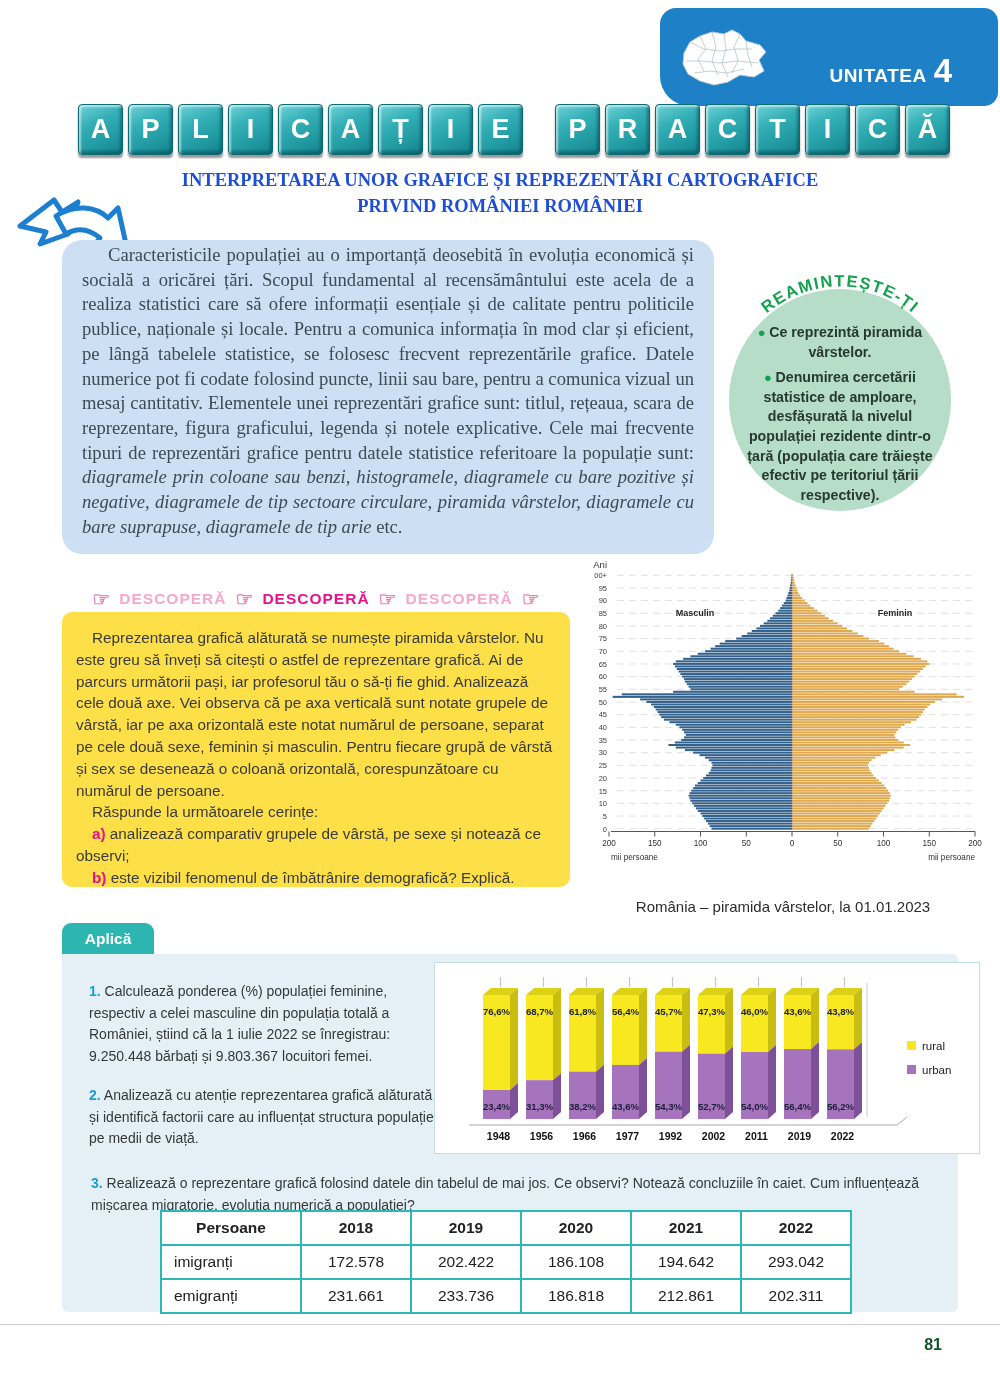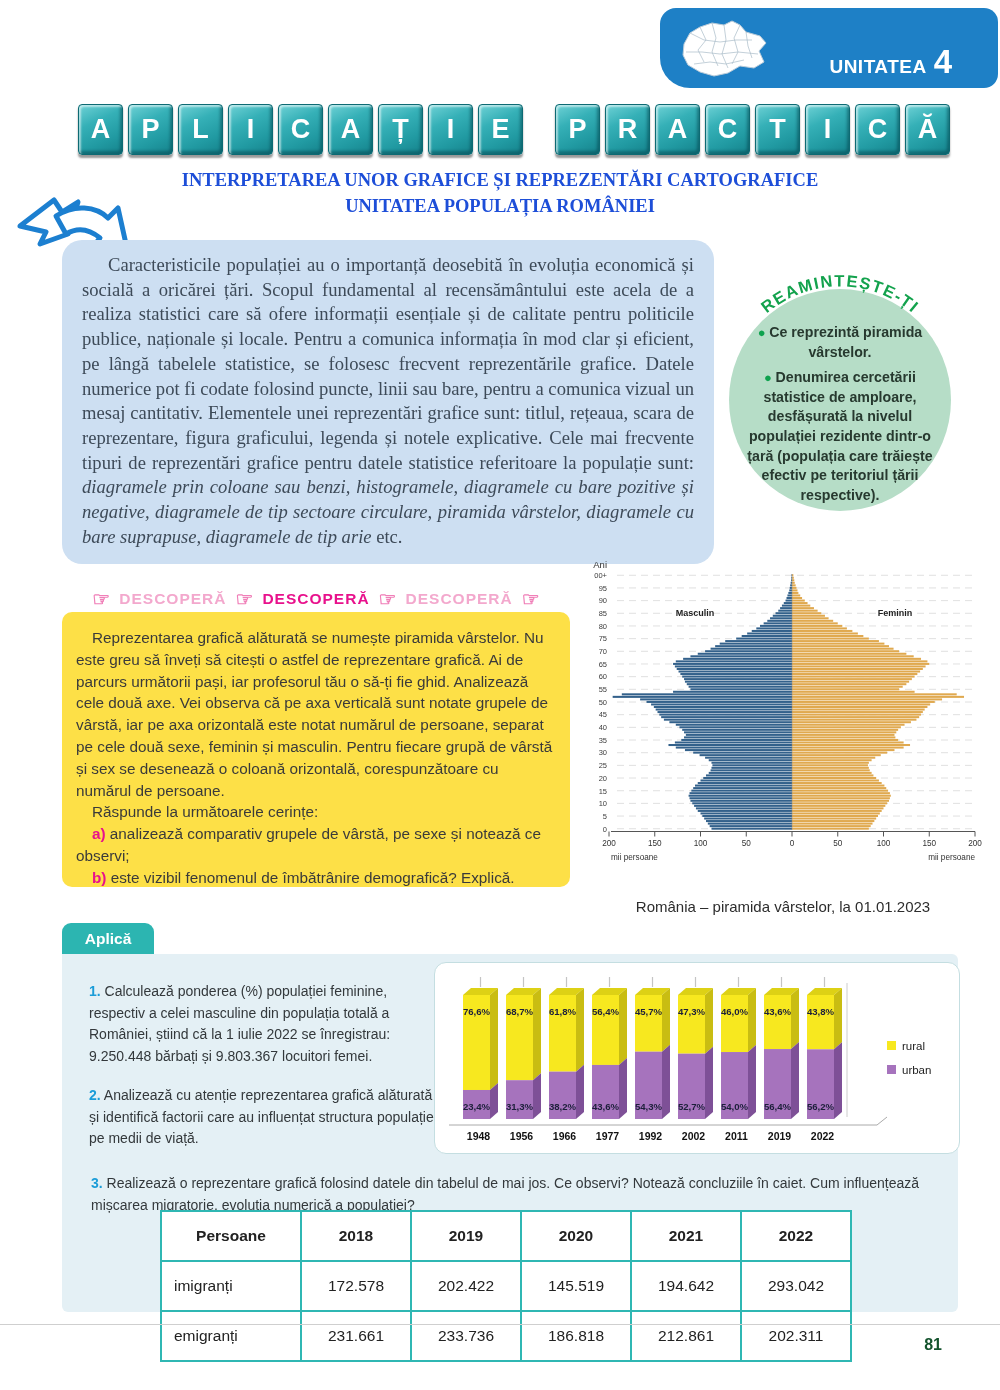--- a/index.html
+++ b/index.html
@@ -3,21 +3,21 @@
 <meta charset="utf-8">
 <style>
   html,body{margin:0;padding:0;}
   body{
     width:1000px;height:1390px;position:relative;background:#ffffff;
     font-family:"Liberation Sans",sans-serif;overflow:hidden;
   }
   .abs{position:absolute;}
 
   
-  #unit-header{left:660px;top:8px;width:338px;height:80px;background:#1e80c6;
+  #unit-header{left:660px;top:8px;width:338px;height:98px;background:#1e80c6;
     border-radius:16px 14px 14px 30px;display:flex;align-items:center;}
   #unit-map{margin-left:14px;}
   #unit-text{margin-left:auto;margin-right:46px;margin-top:26px;color:#fff;font-weight:bold;
     display:flex;align-items:baseline;gap:7px;}
   #unit-label{font-size:19px;letter-spacing:.5px;}
   #unit-number{font-size:33px;line-height:1;}
 
   
   #tiles{left:78px;top:104px;display:flex;gap:5px;}
   .tile{width:43px;height:49px;border-radius:4px;border:1px solid #0d6a73;
@@ -25,21 +25,21 @@
     box-shadow:inset 2px 2px 2px rgba(255,255,255,.55),inset -2px -3px 3px rgba(0,60,70,.45),0 3px 2px rgba(70,70,70,.55);
     color:#fff;font-size:27px;font-weight:bold;display:flex;align-items:center;justify-content:center;}
   .word-gap{width:22px;}
 
   
   #subtitle{left:0;top:168px;width:1000px;text-align:center;
     font-family:"Liberation Serif",serif;font-weight:bold;font-size:18.5px;line-height:1.4;color:#1d4ed8;}
 
   
   #intro-box{left:62px;top:240px;width:652px;box-sizing:border-box;background:#cddff2;border-radius:20px;
-    padding:13px 20px 15px;font-family:"Liberation Serif",serif;font-size:18.6px;line-height:24.7px;
+    padding:3px 20px 15px;font-family:"Liberation Serif",serif;font-size:18.6px;line-height:24.7px;
     color:#3d4a58;}
   #intro-box p{margin:0;text-indent:26px;text-align:justify;}
   #intro-box .it{font-style:italic;}
 
   
   #remember-circle{left:729px;top:289px;width:222px;height:222px;border-radius:50%;background:#b6ddc7;}
   #remember-items{position:absolute;left:8px;top:34px;width:206px;text-align:center;
     font-size:14.2px;font-weight:600;color:#27392f;line-height:19.6px;}
   #remember-items p{margin:0 0 6px 0;}
   .bullet{color:#0ea24e;font-size:13px;}
@@ -64,25 +64,25 @@
   
   #aplica-tab{left:62px;top:923px;width:92px;height:31px;background:#2cb5b1;border-radius:9px 9px 0 0;
     color:#fff;font-weight:bold;font-size:15.5px;display:flex;align-items:center;justify-content:center;}
   #aplica-panel{left:62px;top:954px;width:896px;height:358px;background:#e4f0f5;border-radius:0 6px 6px 6px;}
   .exercise{position:absolute;font-size:14px;line-height:21.6px;color:#33383b;margin:15px;}
   .exnum{color:#1a9cd8;font-weight:bold;}
   #ex1{left:74px;top:966px;width:354px;}
   #ex2{left:74px;top:1070px;width:354px;}
   #ex3{left:76px;top:1158px;width:868px;}
   #bar-chart-box{left:434px;top:962px;width:524px;height:190px;background:#fff;
-    border:1px solid #c4dee1;border-radius:12px;}
+    border:1px solid #c4dee1;border-radius:0;padding-left:20px;}
 
   
   #mig-table{left:160px;top:1210px;border-collapse:collapse;background:#fff;font-size:15.5px;color:#222;}
-  #mig-table th,#mig-table td{border:2px solid #2fb7b3;padding:12px 8px;text-align:center;height:24px;}
+  #mig-table th,#mig-table td{border:2px solid #2fb7b3;padding:4px 8px;text-align:center;height:24px;}
   #mig-table th{font-weight:bold;}
   #mig-table td.rowlabel{text-align:left;padding-left:12px;}
   #mig-table .col-p{width:118px;} #mig-table .col-y{width:92px;}
 
   
   #footer-line{left:0;top:1324px;width:1000px;border-top:1.5px solid #cfcfcf;height:0;}
   #footer{left:0;top:1336px;width:942px;display:flex;justify-content:flex-end;align-items:baseline;gap:30px;}
   #footer-title{color:#1a8fd3;font-weight:bold;font-size:14px;letter-spacing:.2px;}
   #footer-page{color:#14532d;font-weight:bold;font-size:16px;}
 </style>
@@ -125,21 +125,21 @@
     <div class="tile">A</div>
     <div class="tile">C</div>
     <div class="tile">T</div>
     <div class="tile">I</div>
     <div class="tile">C</div>
     <div class="tile">Ă</div>
   </div>
 
 <div id="subtitle" class="abs">
   <div>INTERPRETAREA UNOR GRAFICE ȘI REPREZENTĂRI CARTOGRAFICE</div>
-  <div>UNITATEA POPULAȚIA ROMÂNIEI</div>
+  <div>PRIVIND ROMÂNIEI ROMÂNIEI</div>
 </div>
 
 <svg class="abs" style="left:12px;top:186px;" width="130" height="78" viewBox="0 0 130 78">
   <g fill="#ffffff" stroke="#1c7fd0" stroke-width="5" stroke-linejoin="round">
     <path d="M8 40 L42 14 L50 26 L66 16 L56 48 L28 58 L34 46 Z"></path>
     <path d="M44 30 C62 18 84 20 96 32 L106 22 L114 58 L78 64 L88 52 C76 42 64 42 54 48 Z"></path>
   </g>
 </svg>
 
 <div id="intro-box" class="abs">
@@ -557,21 +557,21 @@
         <th class="col-y">2020</th>
         <th class="col-y">2021</th>
         <th class="col-y">2022</th>
       </tr>
     </thead>
     <tbody>
       <tr>
         <td class="rowlabel col-p">imigranți</td>
         <td class="col-y">172.578</td>
         <td class="col-y">202.422</td>
-        <td class="col-y">145.519</td>
+        <td class="col-y">186.108</td>
         <td class="col-y">194.642</td>
         <td class="col-y">293.042</td>
       </tr>
       <tr>
         <td class="rowlabel col-p">emigranți</td>
         <td class="col-y">231.661</td>
         <td class="col-y">233.736</td>
         <td class="col-y">186.818</td>
         <td class="col-y">212.861</td>
         <td class="col-y">202.311</td>

